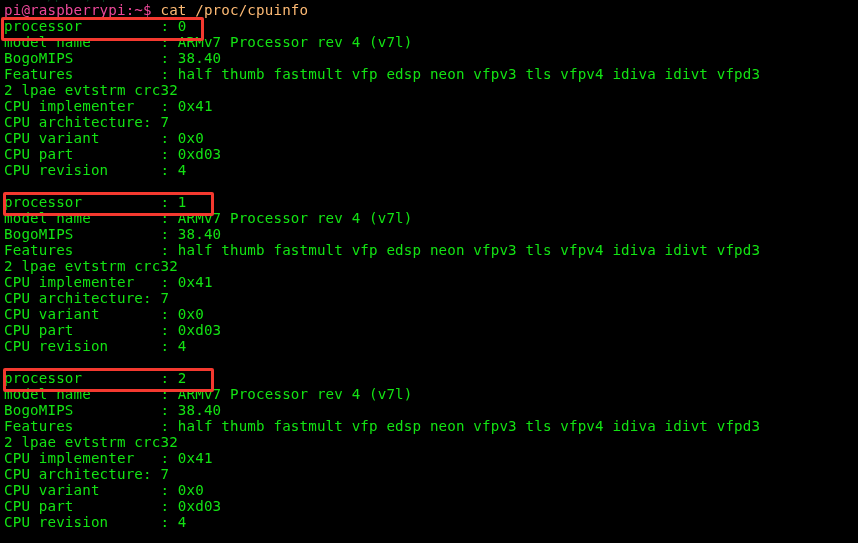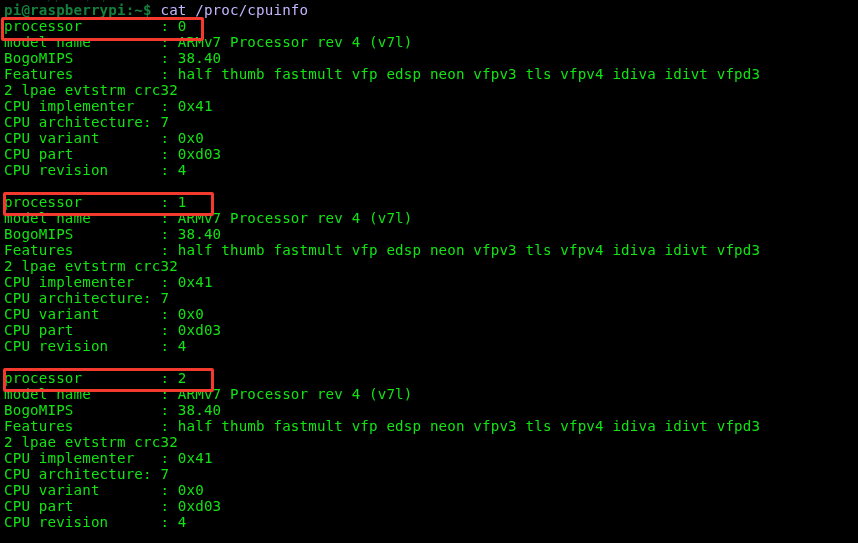--- a/index.html
+++ b/index.html
@@ -30,22 +30,22 @@
     white-space: pre;
     color: #13e313;
     font-family: "DejaVu Sans Mono", "Liberation Mono", monospace;
   }
   .clipline {
     left: 4px;
     right: 0;
     width: 860px;
     overflow: hidden;
   }
-  .prompt-user { color: #15803d; font-weight: bold; }
-  .prompt-cmd  { color: #c4b5fd; }
+  .prompt-user { color: #ec4899; }
+  .prompt-cmd  { color: #fdba74; }
   
   .ghost {
     position: absolute;
     left: 0;
     top: -10px;
     width: 858px;
     height: 12px;
     line-height: 12px;
     font-size: 13px;
     white-space: pre;

